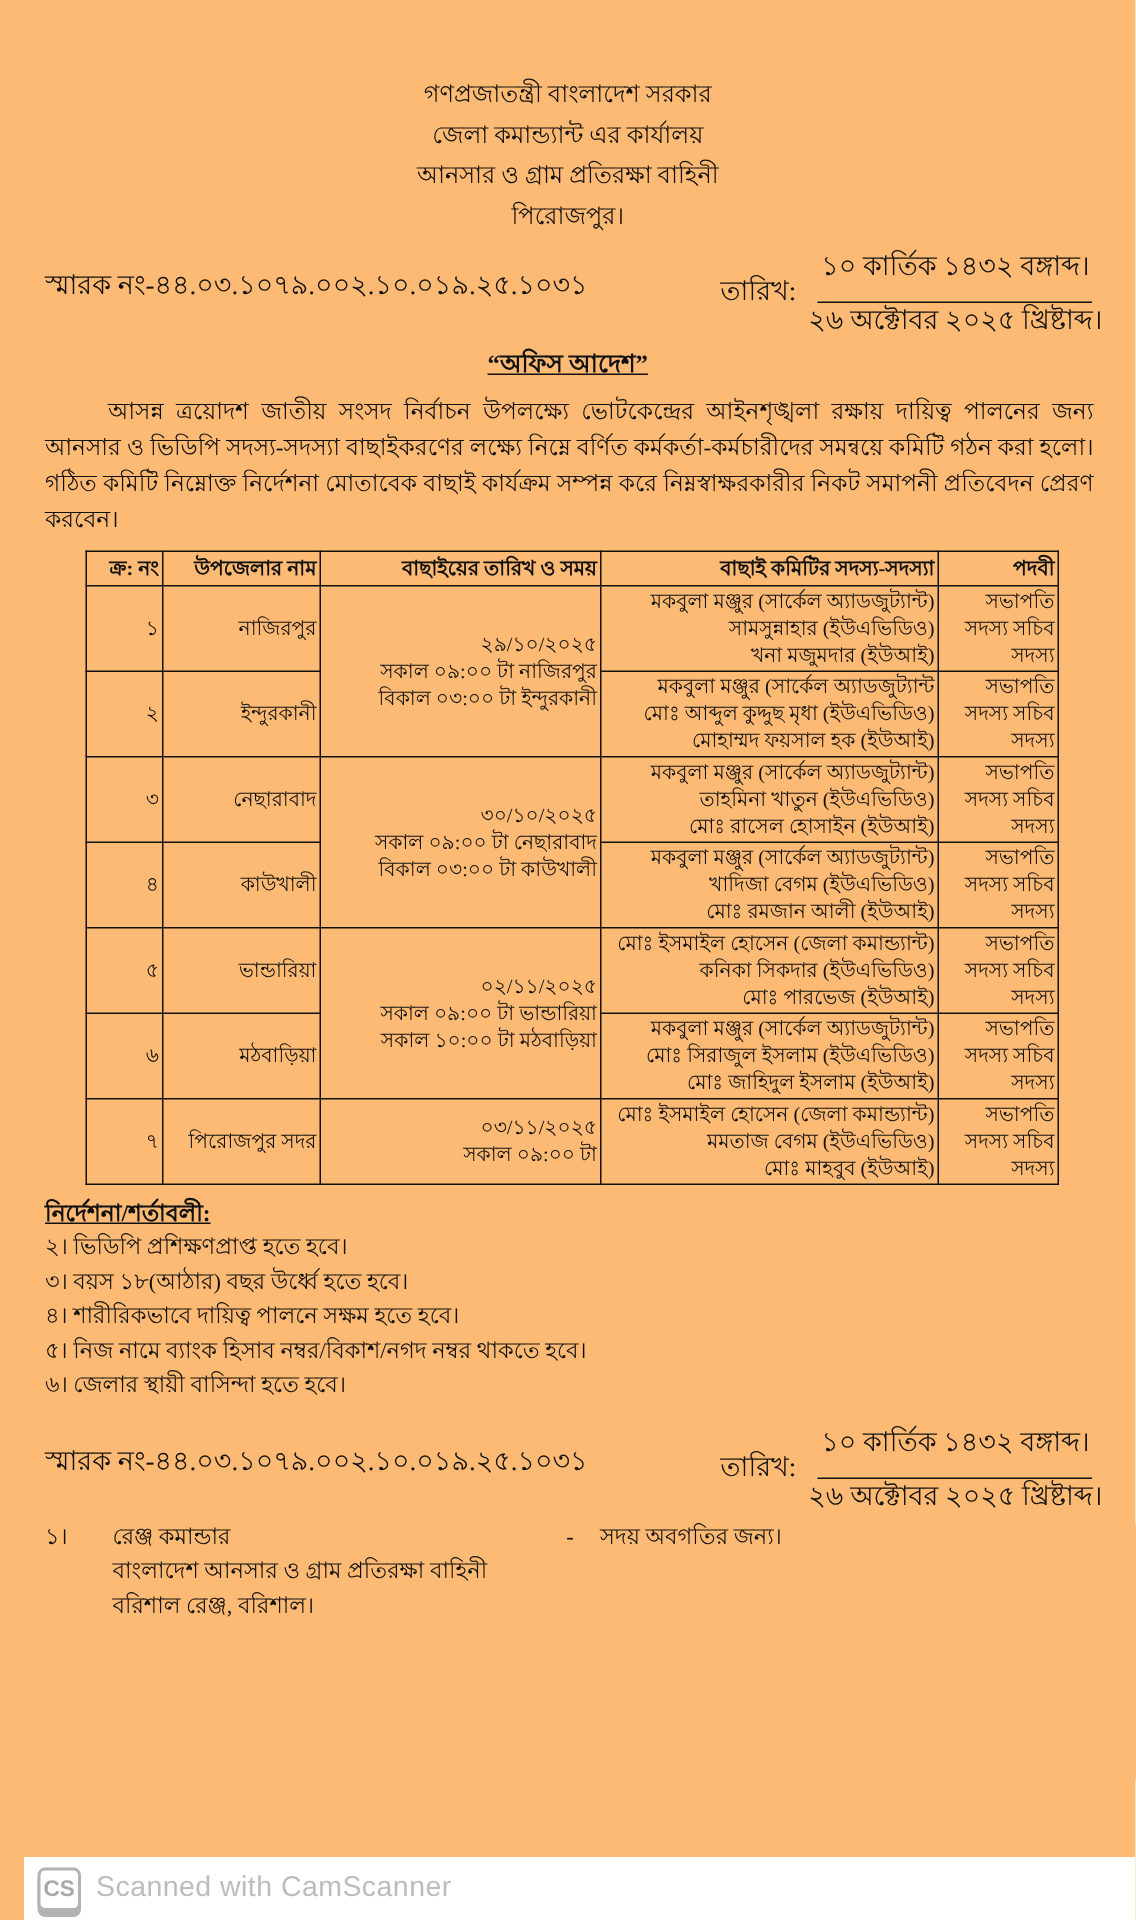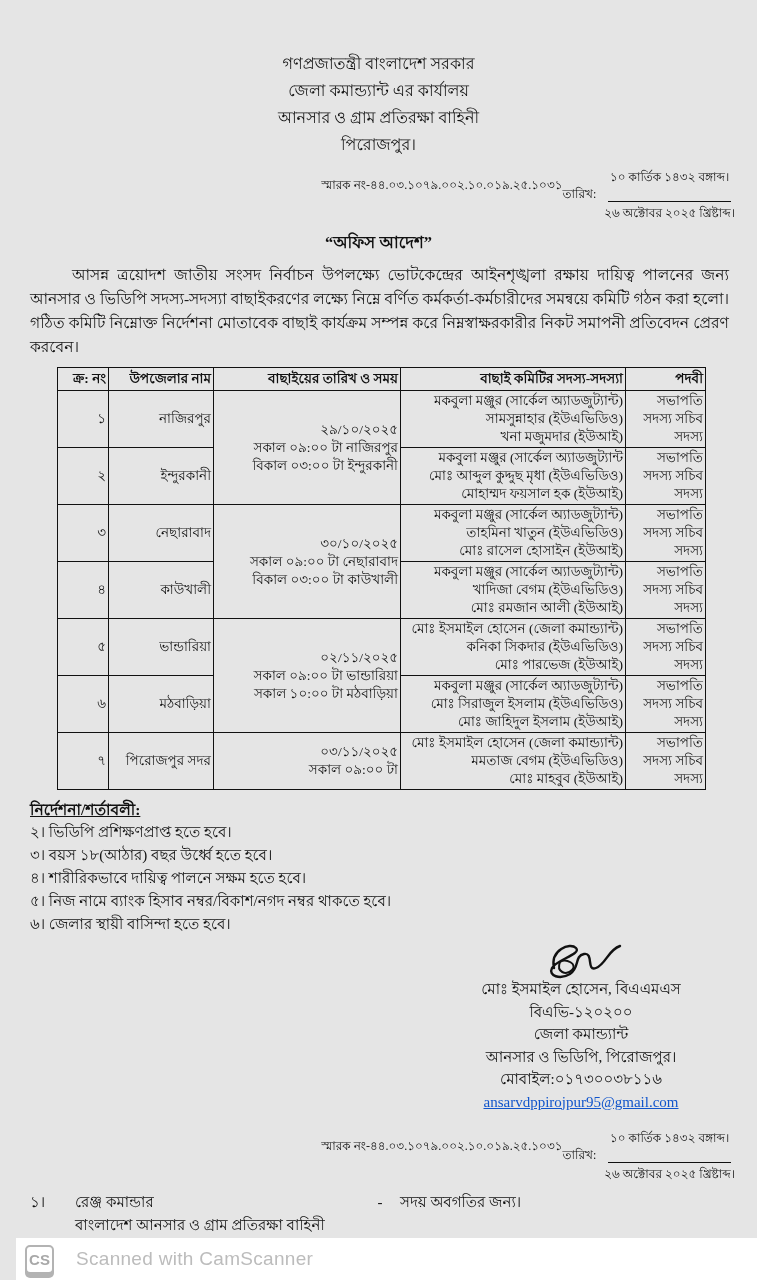--- a/index.html
+++ b/index.html
@@ -1,51 +1,51 @@
 <!DOCTYPE html>
 <html><head>
 <meta charset="utf-8">
 <style>
   html,body{margin:0;padding:0;background:#ffffff;}
   .page{
     position:relative;
     width:757px;height:1280px;
-    background:#e5e5e5;
+    background:#fdba74;
     font-family:"Liberation Serif", serif;
     color:#111111;
     overflow:hidden;
   }
   
   .letterhead{
     padding-top:50px;
     text-align:center;
     font-size:16px;
     line-height:27px;
   }
   
   .memo-row{
     display:flex;
-    justify-content:flex-end;
+    justify-content:space-between;
     align-items:flex-start;
     margin:8px 22px 0 30px;
-    font-size:12px;
+    font-size:18px;
   }
   .memo-row .memo-no{padding-top:10px;}
   .date-block{display:flex;align-items:center;gap:8px;}
   .date-stack{text-align:center;line-height:22px;}
   .date-top{border-bottom:1.2px solid #111;display:inline-block;padding:0 2px 13px 2px;}
   .date-bottom{display:block;}
   
   .office-order-title{
     text-align:center;
     font-weight:bold;
     font-size:16.5px;
     margin-top:6px;
   }
-  .office-order-title span{}
+  .office-order-title span{text-decoration:underline;}
   
   .body-para{
     margin:6px 28px 8px 30px;
     font-size:15.5px;
     line-height:24px;
     text-align:justify;
     text-indent:42px;
   }
   
   table.committee{
@@ -104,21 +104,21 @@
     border:2.5px solid #b3b3b3;
     border-radius:5px;
     background:#ffffff;
     color:#a8a8a8;
     font-weight:bold;
     font-size:15px;
     display:flex;align-items:center;justify-content:center;
     box-shadow:0 4px 0 0 #b3b3b3;
   }
   .footer-text{
-    margin-left:22px;
+    margin-left:10px;
     color:#bcbcbc;
     font-size:19px;
     letter-spacing:0.3px;
   }
 </style>
 </head>
 <body>
 
 <div class="page">
 
@@ -284,32 +284,20 @@
 
   <div class="directives">
     <div class="heading">নির্দেশনা/শর্তাবলী:</div>
     <div>২। ভিডিপি প্রশিক্ষণপ্রাপ্ত হতে হবে।</div>
     <div>৩। বয়স ১৮(আঠার) বছর উর্ধ্বে হতে হবে।</div>
     <div>৪। শারীরিকভাবে দায়িত্ব পালনে সক্ষম হতে হবে।</div>
     <div>৫। নিজ নামে ব্যাংক হিসাব নম্বর/বিকাশ/নগদ নম্বর থাকতে হবে।</div>
     <div>৬। জেলার স্থায়ী বাসিন্দা হতে হবে।</div>
   </div>
 
-  <div class="sig-block">
-    <svg class="sig-scribble" width="110" height="44" viewBox="0 0 110 44">
-      <path d="M28 30 C 24 12, 44 4, 50 10 C 56 16, 30 22, 26 30 C 22 38, 34 42, 44 36 C 54 30, 48 18, 58 16 C 68 14, 60 34, 70 30 C 80 26, 82 12, 94 8" fill="none" stroke="#111" stroke-width="2.4" stroke-linecap="round"></path>
-      <path d="M34 24 C 40 20, 52 26, 46 32 C 40 38, 30 34, 34 24 Z" fill="none" stroke="#111" stroke-width="2"></path>
-    </svg>
-    <div>মোঃ ইসমাইল হোসেন, বিএএমএস</div>
-    <div>বিএভি-১২০২০০</div>
-    <div>জেলা কমান্ড্যান্ট</div>
-    <div>আনসার ও ভিডিপি, পিরোজপুর।</div>
-    <div>মোবাইল:০১৭৩০০৩৮১১৬</div>
-    <div><a href="#" class="email-link">ansarvdppirojpur95@gmail.com</a></div>
-  </div>
 
   <div class="memo-row" style="margin-top:14px;">
     <div class="memo-no">স্মারক নং-৪৪.০৩.১০৭৯.০০২.১০.০১৯.২৫.১০৩১</div>
     <div class="date-block">
       <span>তারিখ:</span>
       <span class="date-stack">
         <span class="date-top">১০ কার্তিক ১৪৩২ বঙ্গাব্দ।</span>
         <span class="date-bottom">২৬ অক্টোবর ২০২৫ খ্রিষ্টাব্দ।</span>
       </span>
     </div>

